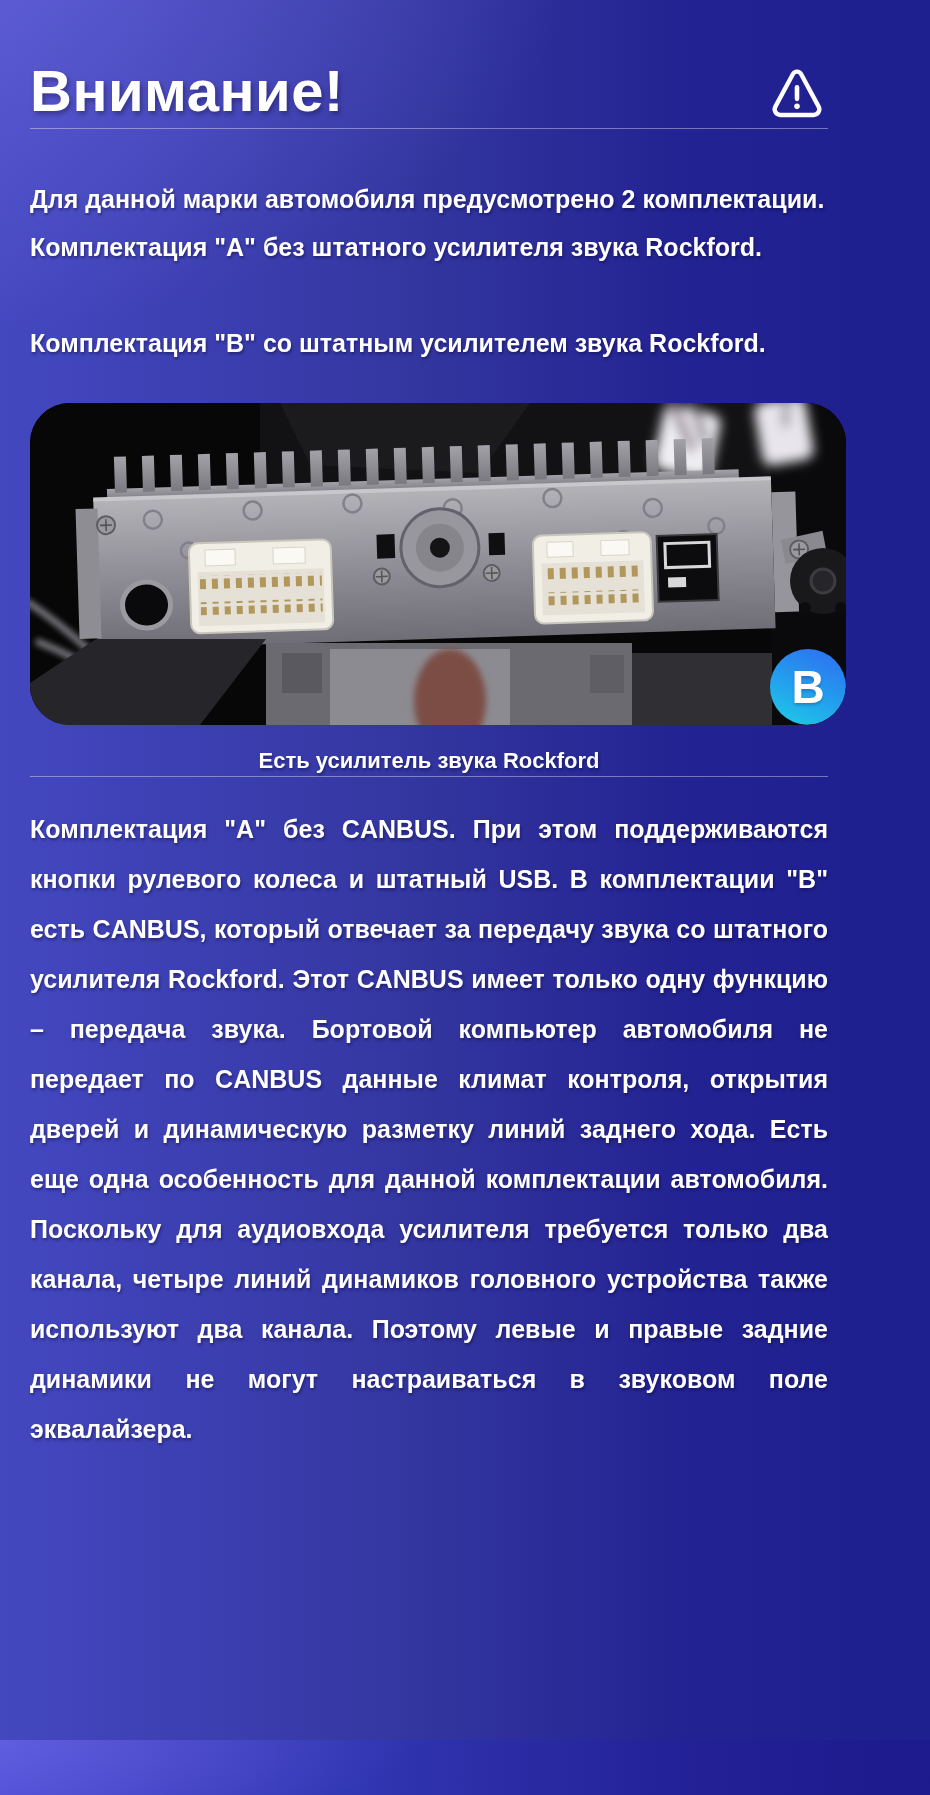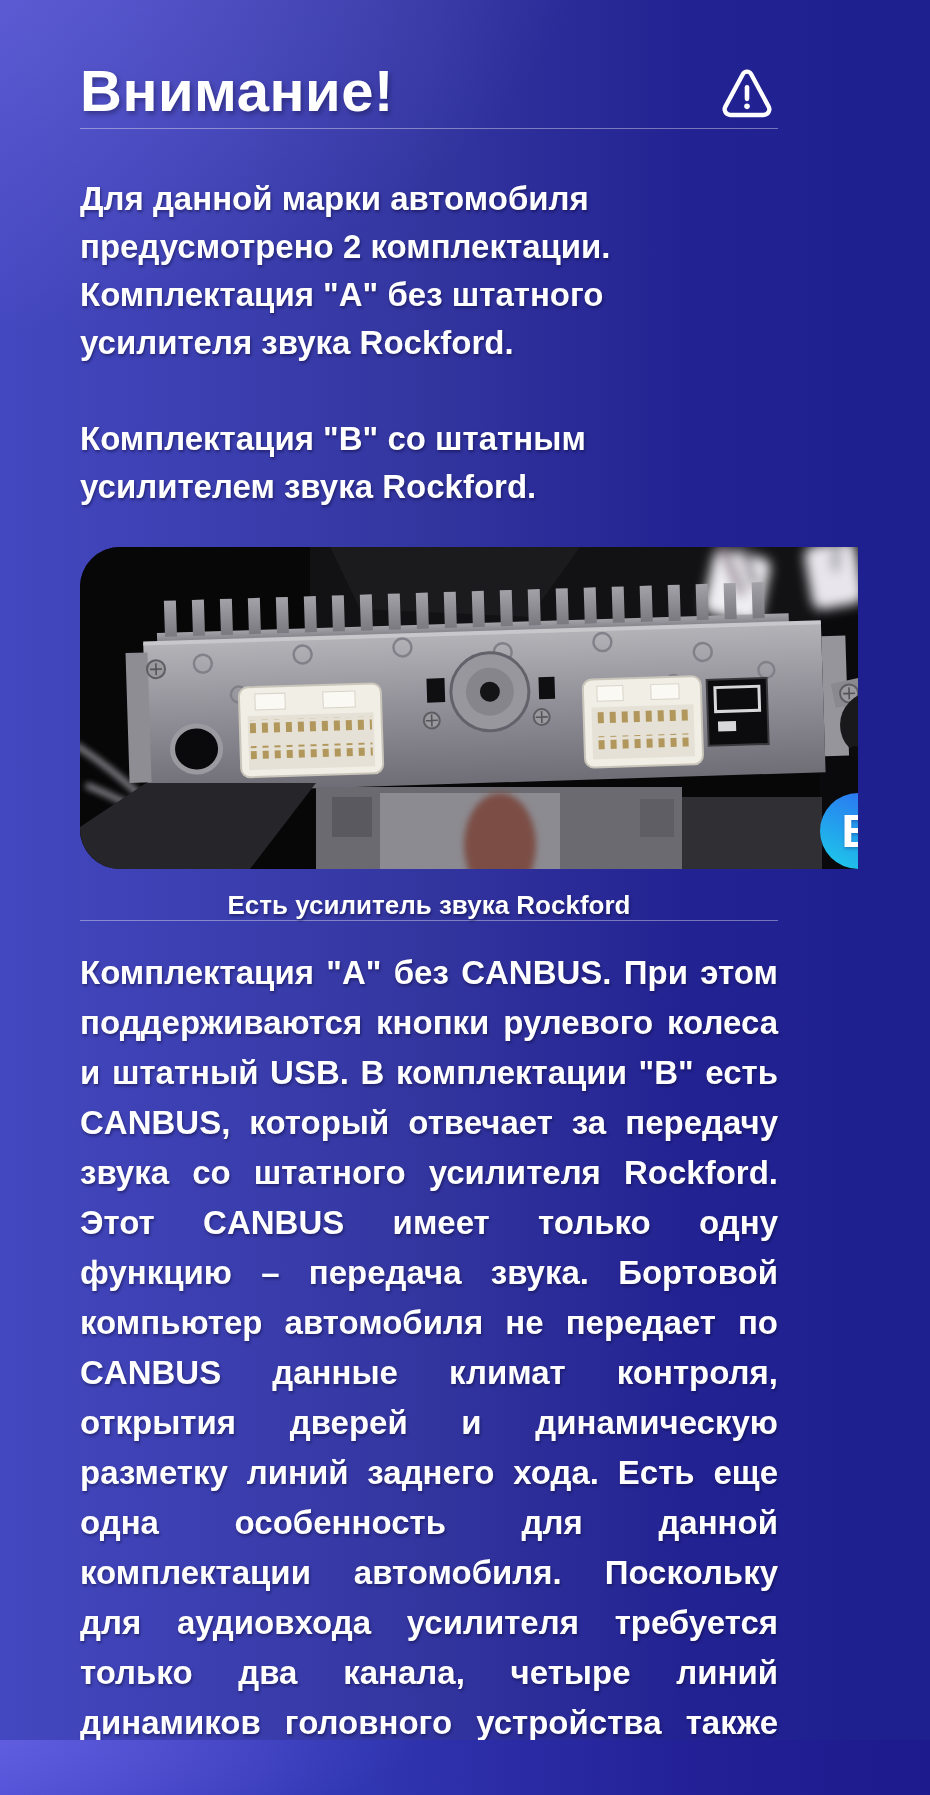--- a/index.html
+++ b/index.html
@@ -3,54 +3,54 @@
 <meta charset="utf-8">
 <style>
   html,body{margin:0;padding:0;}
   body{
     width:930px;height:1795px;
     font-family:"Liberation Sans",sans-serif;
     background:#1f2090;overflow:hidden;position:relative;
   }
   .page{
     width:858px;height:1740px;box-sizing:border-box;
-    padding:0 80px;overflow:hidden;
+    padding:0 30px;overflow:hidden;
     background:
       radial-gradient(1200px 800px at -8% -6%, rgba(132,122,242,.50), rgba(132,122,242,0) 55%),
       linear-gradient(to right, #4448c0 0%, #33359f 50%, #232292 80%, #1f2090 100%);
   }
   .hdr{display:flex;justify-content:space-between;align-items:flex-start;padding-top:58px;}
   .title{
     margin:0;color:#fff;font-size:58px;font-weight:bold;letter-spacing:.5px;
     text-shadow:2px 3px 5px rgba(0,0,35,.35);line-height:1.15;
   }
   .warn-ico{margin-top:8px;margin-right:2px;flex:0 0 auto;}
   hr.div{
     border:none;border-top:1px solid rgba(255,255,255,.38);
     margin:0;width:100%;
   }
   .div1{margin-top:48px;}
   .div2{margin-top:40px;}
-  p{margin:0;color:#fff;font-size:33px;font-weight:bold;
+  p{margin:0;color:#fff;font-size:25px;font-weight:bold;
     text-shadow:1px 2px 3px rgba(5,5,45,.45);}
   .intro1{margin-top:46px;line-height:48px;}
   .intro2{margin-top:48px;line-height:48px;}
   .photo{
     position:relative;margin:36px 0 0 0;width:816px;height:322px;
     border-radius:40px;overflow:hidden;background:#070708;
   }
   .photo svg{display:block;width:816px;height:322px;}
   .badge{
     position:absolute;right:0;bottom:0;width:76px;height:76px;border-radius:50%;
     background:linear-gradient(205deg,#2f6ff2 5%,#2496ee 45%,#1fc9e9 95%);
     display:flex;align-items:center;justify-content:center;
   }
   .badge span{color:#fff;font-size:46px;font-weight:bold;line-height:1;
     text-shadow:0 2px 3px rgba(0,20,80,.25);}
-  .caption{margin-top:21px;text-align:center;font-size:26px;line-height:30px;}
+  .caption{margin-top:21px;text-align:center;font-size:22px;line-height:30px;}
   .warning-text{
     margin-top:39px;line-height:52px;text-align:justify;
     color:#32dde9;text-shadow:1px 2px 3px rgba(0,10,40,.55);
   }
   .details-text{margin-top:27px;line-height:50px;text-align:justify;}
   .bottom-band{
     position:absolute;left:0;bottom:0;width:930px;height:55px;
     background:
       radial-gradient(700px 160px at 0% 0%, rgba(130,122,245,.35), rgba(130,122,245,0) 60%),
       linear-gradient(to right,#4e4ed4 0%,#3136b2 38%,#232096 75%,#1c1a8c 100%);

